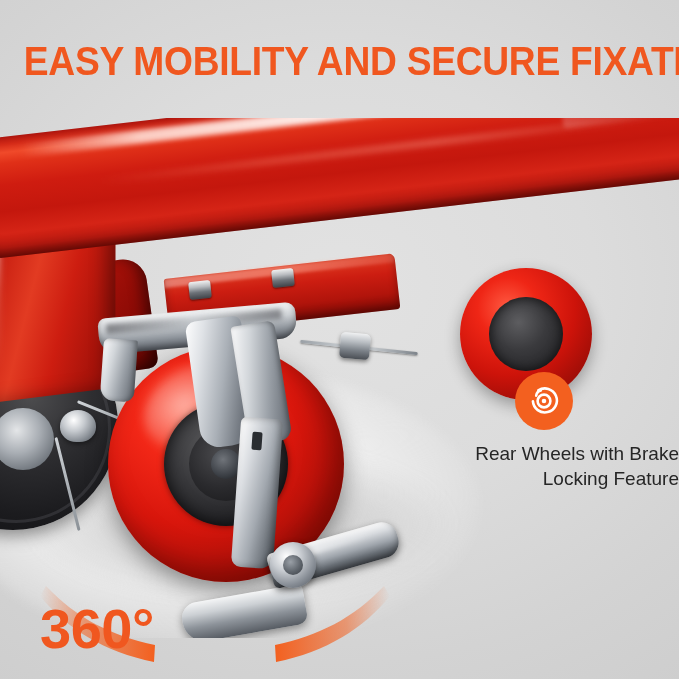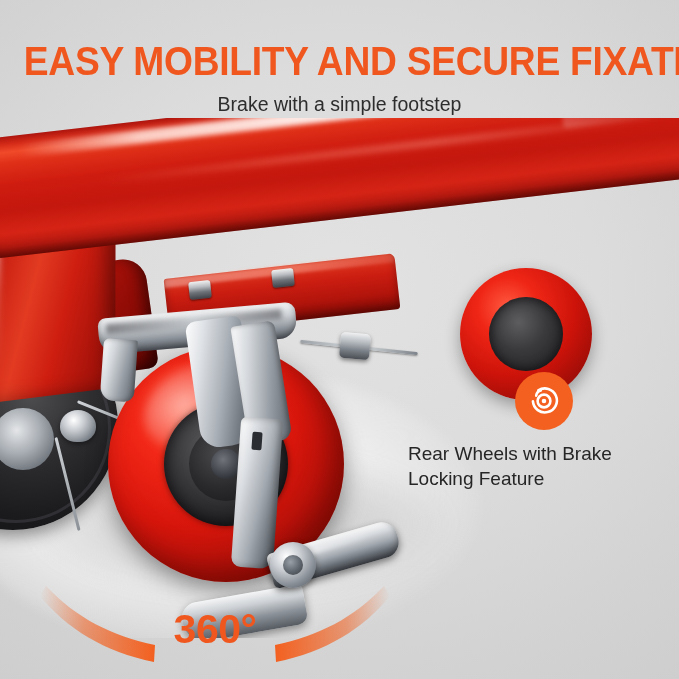--- a/index.html
+++ b/index.html
@@ -467,38 +467,38 @@
     left: 40px;
     top: 578px;
     width: 350px;
     height: 90px;
   }
   .badge360 svg { display: block; }
   .deg-text {
     position: absolute;
     left: 0; right: 0;
     top: 26px;
-    text-align: center;
+    text-align: left;
     color: #f0571f;
     font-weight: bold;
-    font-size: 41px;
+    font-size: 56px;
     line-height: 50px;
     letter-spacing: -0.5px;
   }
 
   
   .features {
     position: absolute;
     left: 408px;
     top: 372px;
     width: 271px;
   }
   .feature {
     position: relative;
-    text-align: left;
+    text-align: right;
     margin-bottom: 22px;
   }
   .feature-icon {
     width: 58px;
     height: 58px;
     margin: 0 auto 11px auto;
     border-radius: 50%;
     background: #f3601f;
     display: flex;
     align-items: center;
@@ -512,21 +512,20 @@
     font-weight: 400;
     white-space: pre-line;
   }
 </style>
 </head>
 <body>
 
 <div id="poster">
 
   <div class="headline">EASY MOBILITY AND SECURE FIXATION</div>
-  <div class="subtitle">Brake with a simple footstep</div>
 
   <div class="photo">
 
     <div class="floor-light"></div>
     <div class="floor-shadow"></div>
 
     <div class="wheel-left">
       <div class="tread"></div>
       <div class="hub"></div>
     </div>

